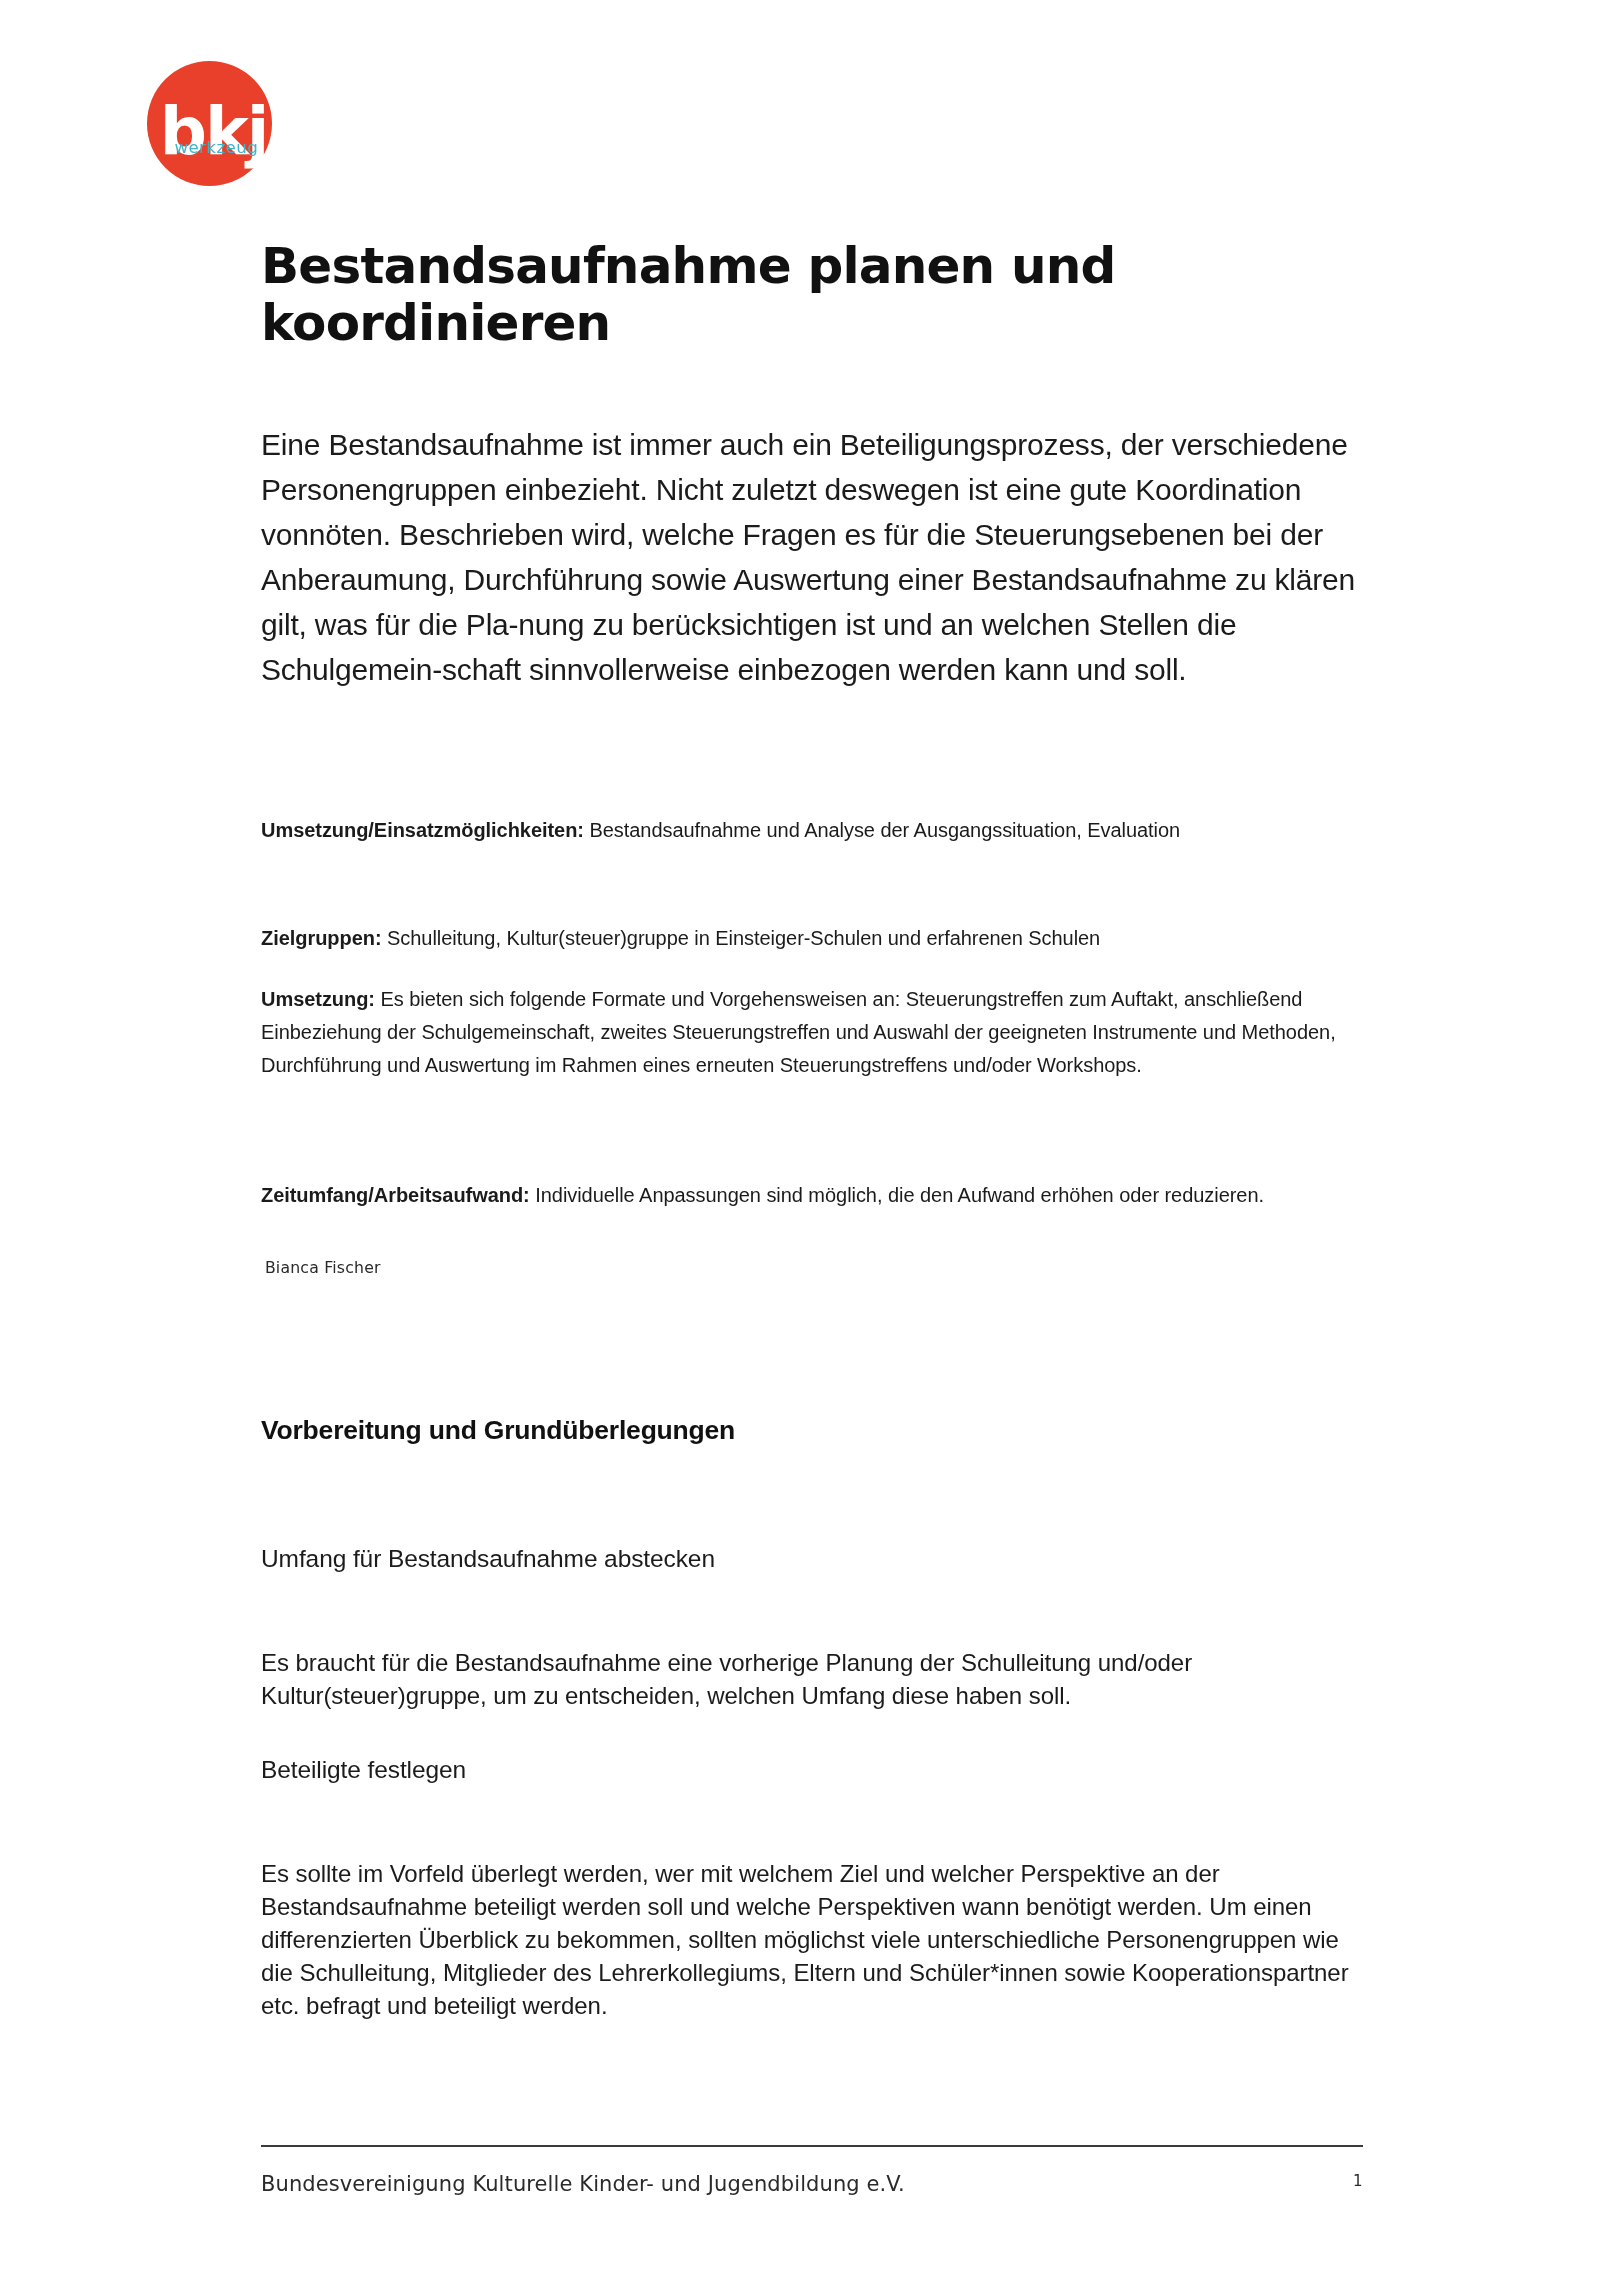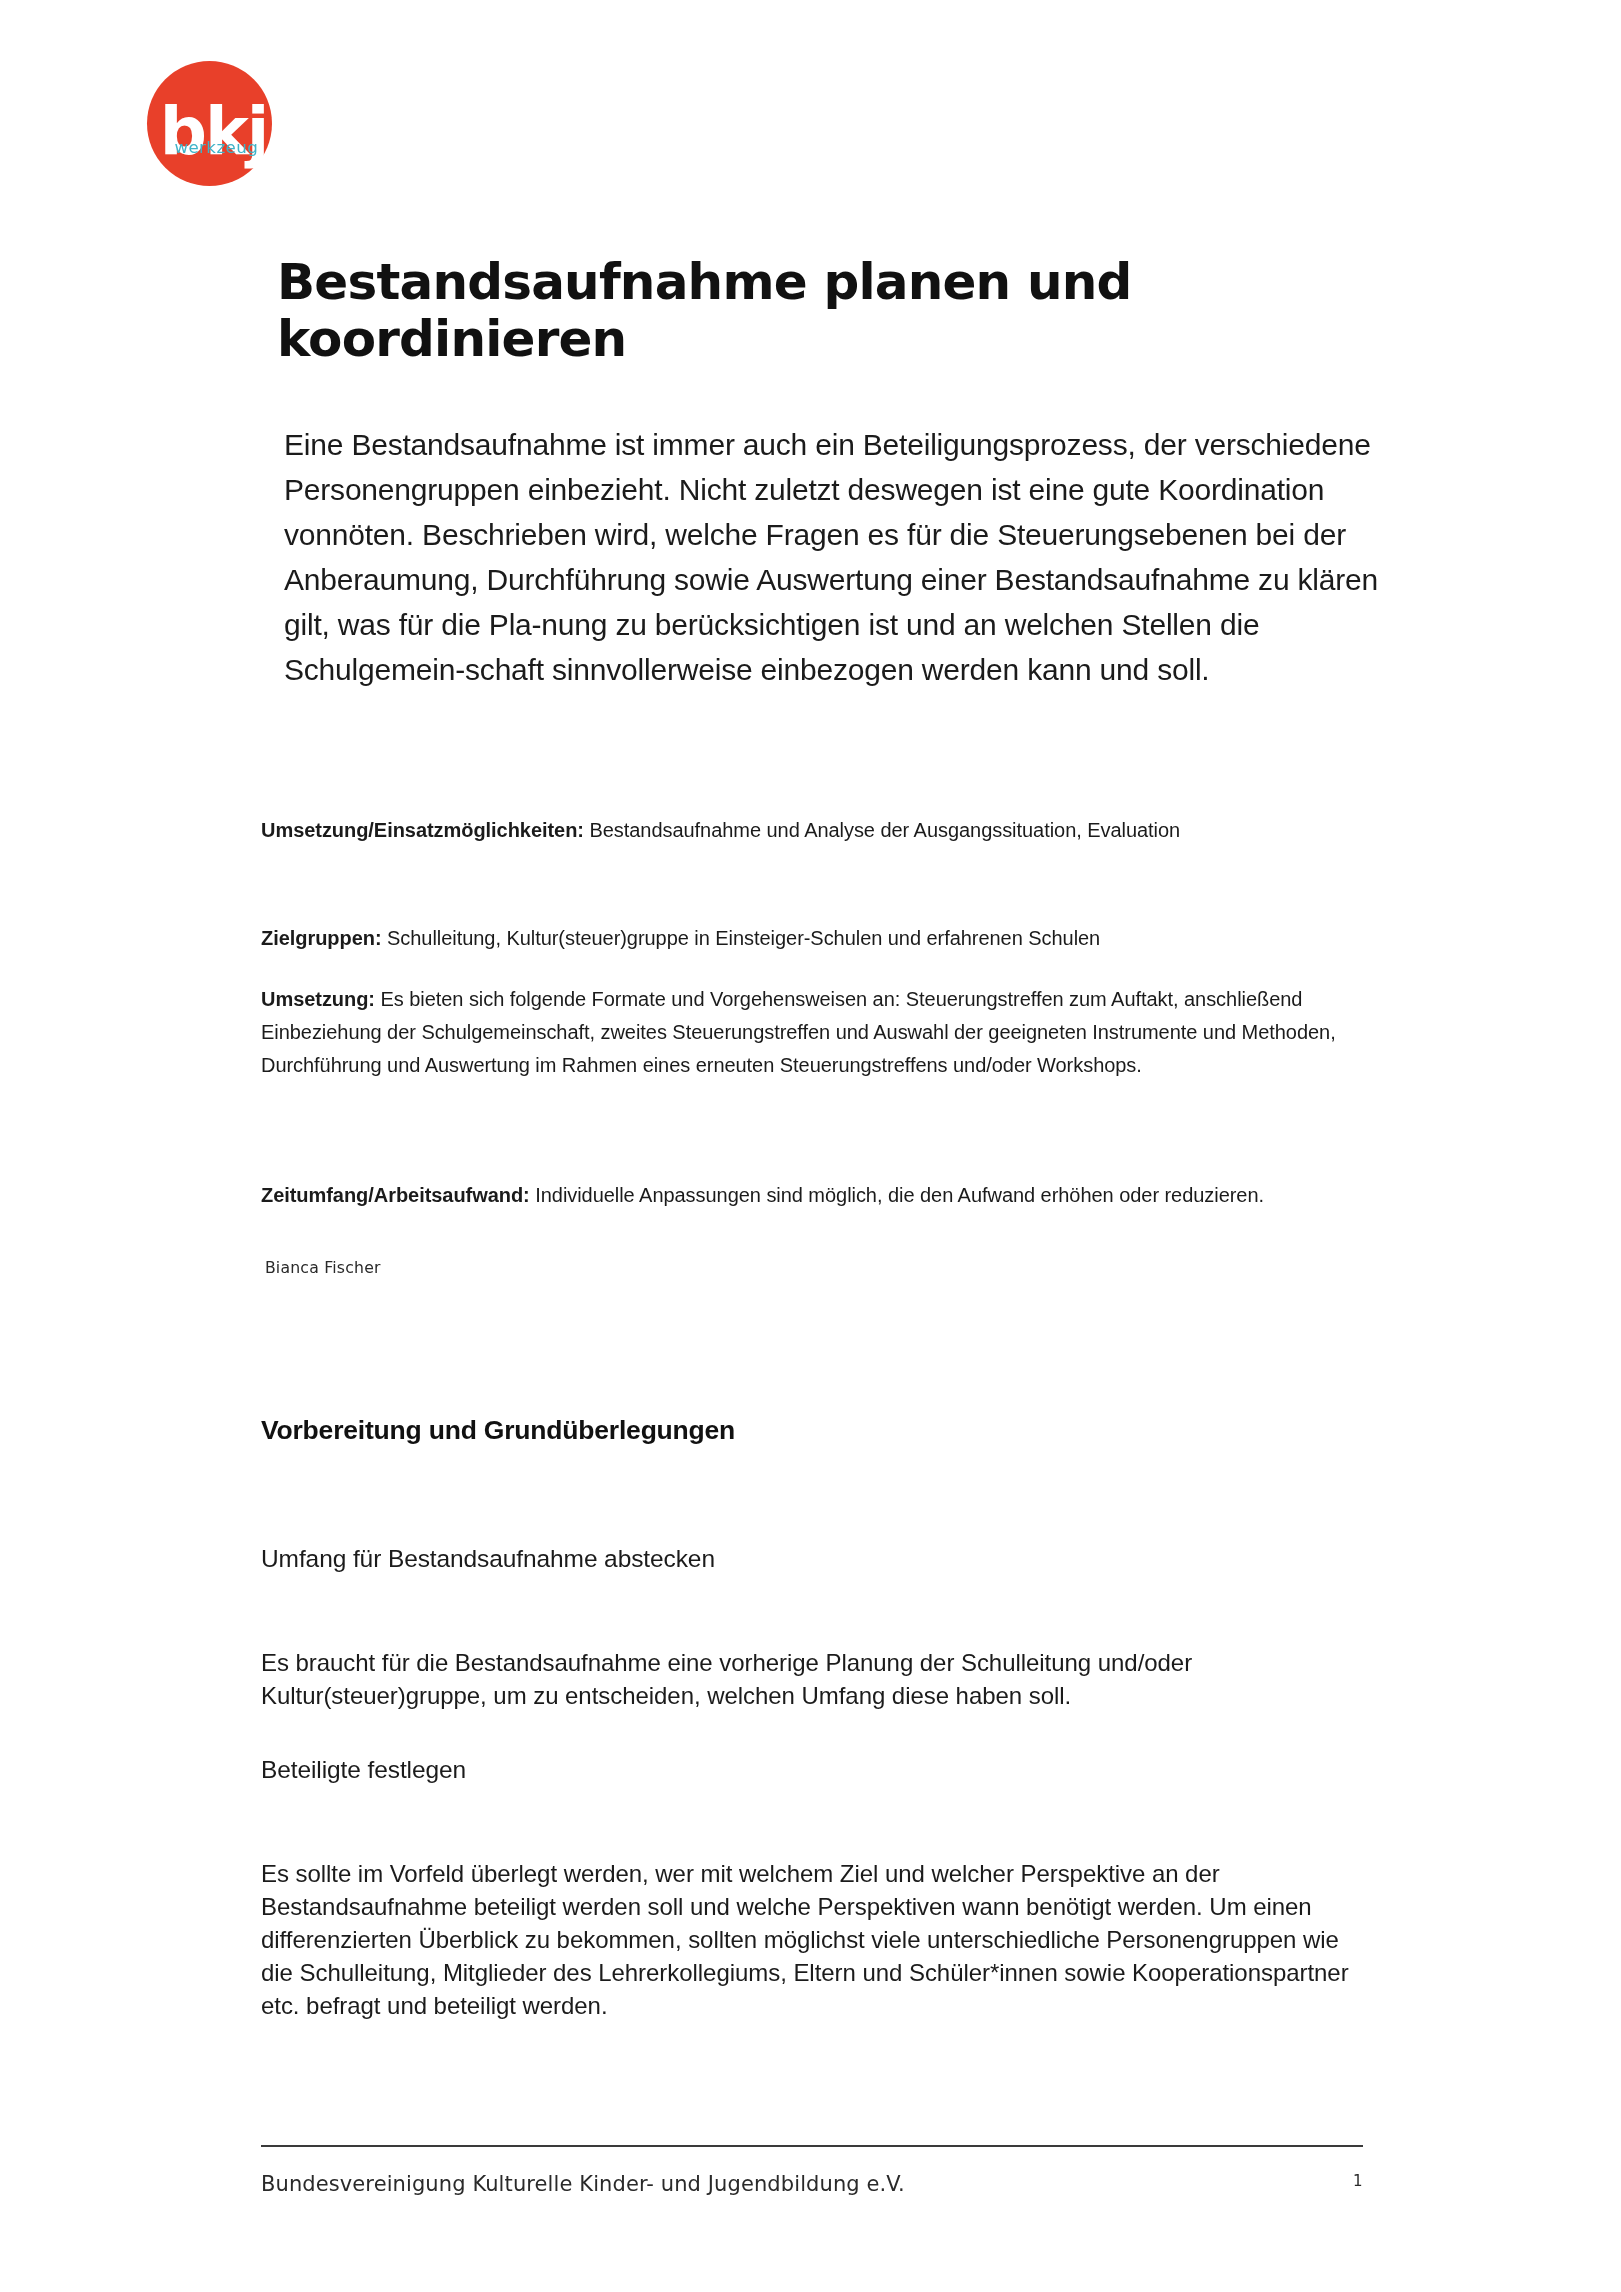--- a/index.html
+++ b/index.html
@@ -65,21 +65,21 @@
 
   
   .content {
     position: absolute;
     left: 261px;
     top: 0;
     width: 1102px;
   }
 
   h1.doc-title {
-    margin: 16px;
+    margin: 0;
     padding: 0;
     position: absolute;
     top: 238px;
     left: 0;
     width: 980px;
     font-family: "DejaVu Sans", "Liberation Sans", sans-serif;
     font-weight: bold;
     font-size: 50px;
     line-height: 57px;
     letter-spacing: -0.8px;
@@ -89,21 +89,20 @@
   .intro {
     position: absolute;
     top: 392px;
     left: 0;
     width: 1096px;
     font-family: "Liberation Sans", sans-serif;
     font-size: 30px;
     line-height: 45px;
     color: #1b1b1b;
     letter-spacing: -0.2px;
-    margin-left: 23px;
   }
 
   .meta {
     position: absolute;
     left: 0;
     width: 1098px;
     font-family: "Liberation Sans", sans-serif;
     font-size: 20px;
     line-height: 33px;
     color: #1b1b1b;

